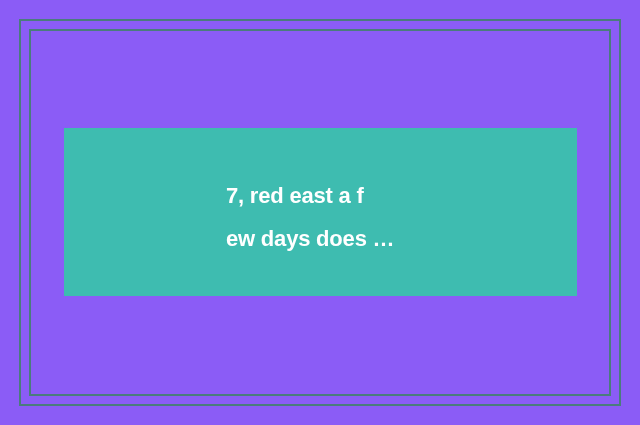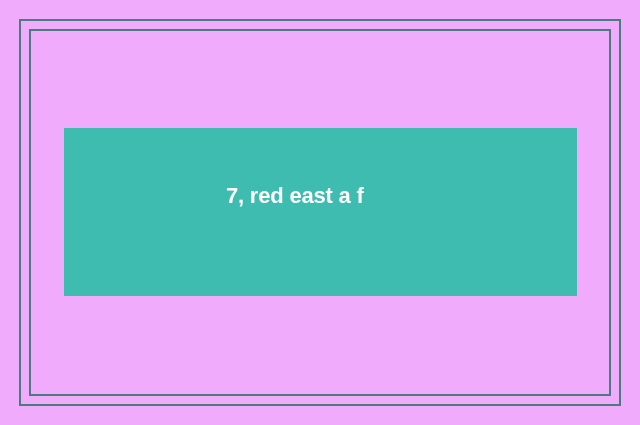--- a/index.html
+++ b/index.html
@@ -11,21 +11,21 @@
     width: 640px;
     height: 425px;
     overflow: hidden;
     font-family: "Liberation Sans", sans-serif;
   }
 
   #canvas {
     position: relative;
     width: 640px;
     height: 425px;
-    background: #f0abfc;
+    background: #8b5cf6;
     box-sizing: border-box;
   }
 
   
   .frame {
     position: absolute;
     box-sizing: border-box;
     border-style: solid;
     border-width: 2px;
     border-color: #4a7c7c;
@@ -79,16 +79,17 @@
 <body>
 
 <div id="canvas">
 
   <div class="frame frame-outer"></div>
   <div class="frame frame-inner"></div>
 
   <div class="content-panel">
     <div class="caption-block">
       <span class="caption-line">7, red east a f</span>
+      <span class="caption-line">ew days does …</span>
     </div>
   </div>
 
 </div>
 
 </body></html>

